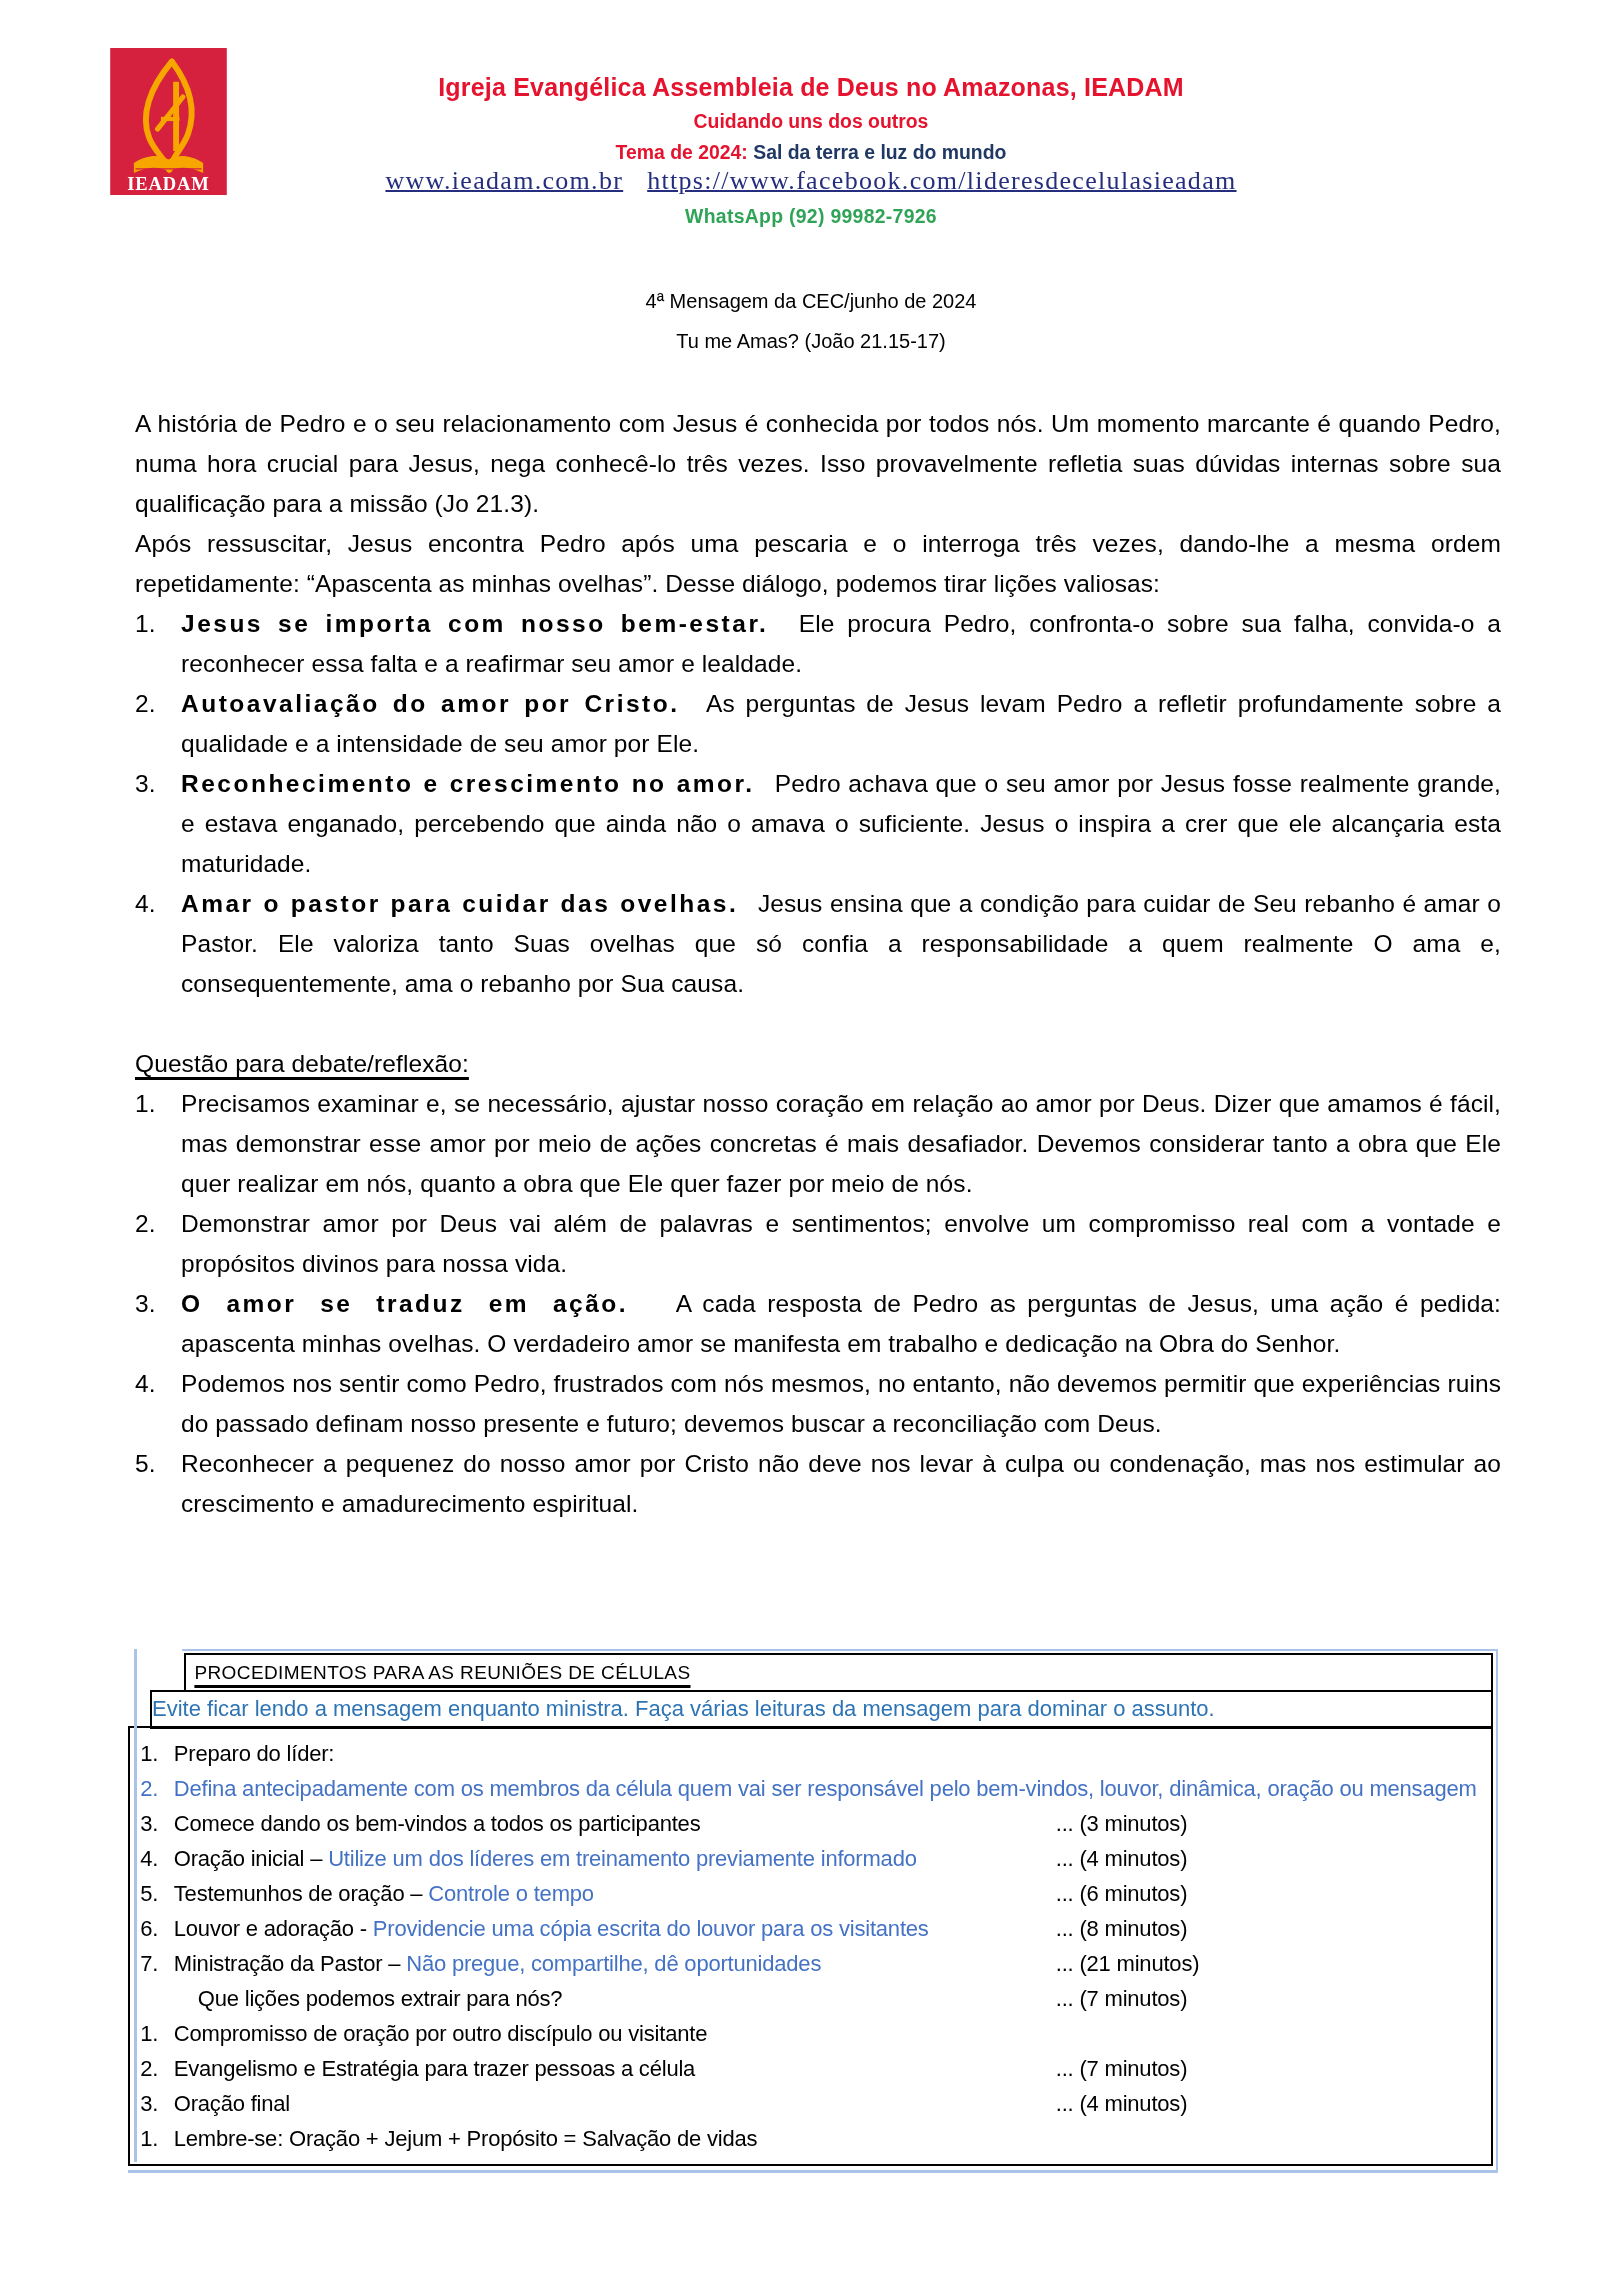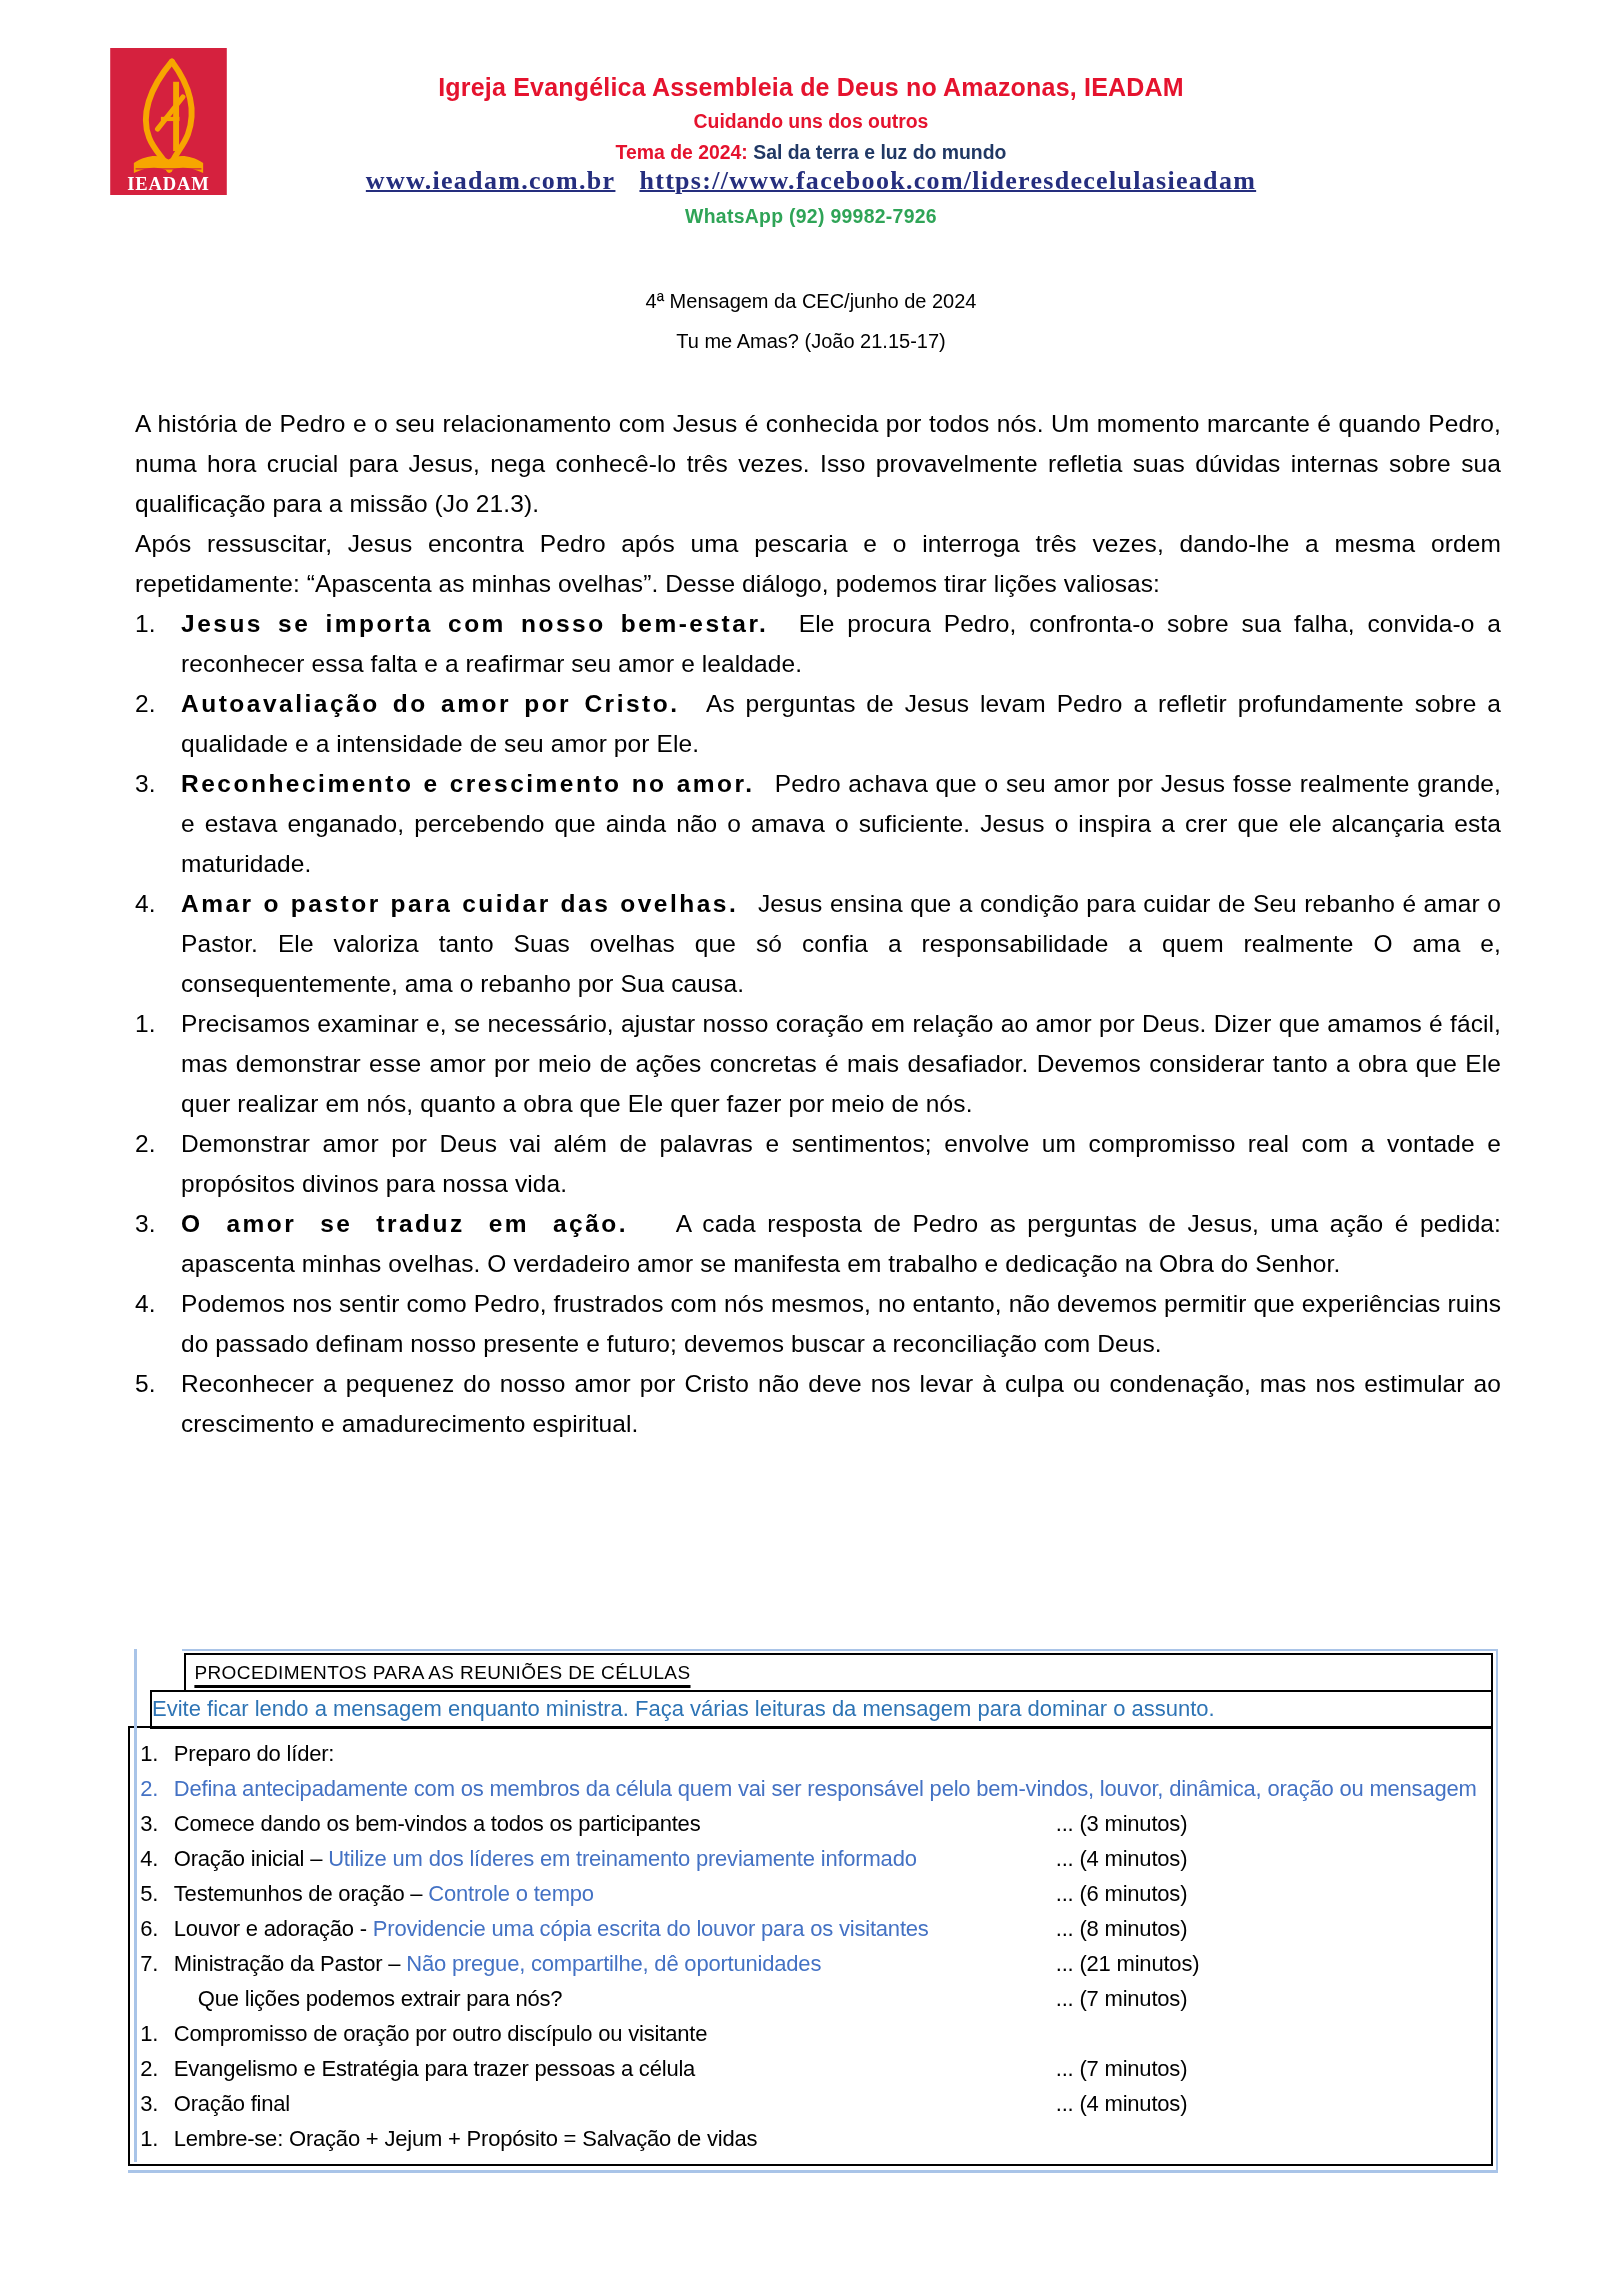--- a/index.html
+++ b/index.html
@@ -6,21 +6,21 @@
   .page{position:relative;width:1622px;height:2295px;background:#fff;margin:0 auto;overflow:hidden;
         font-family:"Liberation Sans",sans-serif;color:#000;}
 
   
   .logo{position:absolute;left:110px;top:48px;width:129px;height:147px;}
   .hline{position:absolute;left:0;width:100%;text-align:center;white-space:nowrap;}
   .h-org{top:73px;font-size:25px;font-weight:bold;color:var(--heading_red);letter-spacing:0.2px;}
   .h-motto{top:110px;font-size:19.4px;font-weight:bold;color:var(--heading_red);}
   .h-theme{top:141px;font-size:19.4px;font-weight:bold;}
   .red{color:var(--heading_red);} .navy{color:var(--navy);margin-top:48px;}
-  .h-links{top:166px;font-family:"Liberation Serif",serif;font-size:26px;letter-spacing:1.3px;font-weight:bold;}
+  .h-links{top:166px;font-family:"Liberation Serif",serif;font-size:26px;letter-spacing:1.3px;}
   .h-links a{color:var(--link_blue);text-decoration:underline;text-decoration-thickness:1.7px;margin:0 12px;}
   .h-wa{top:205px;font-size:19.4px;font-weight:bold;color:var(--green);letter-spacing:0.3px;}
 
   
   .title{position:absolute;top:281px;left:0;width:100%;text-align:center;font-size:20px;line-height:40px;}
 
   
   .main{position:absolute;left:135px;top:404px;width:1366px;font-size:24.5px;line-height:40px;
         text-align:justify;letter-spacing:0.1px;max-height:1242px;overflow:hidden;}
   .para{margin:0;}
@@ -86,20 +86,21 @@
 
   <div class="main">
     <p class="para">A história de Pedro e o seu relacionamento com Jesus é conhecida por todos nós. Um momento marcante é quando Pedro, numa hora crucial para Jesus, nega conhecê-lo três vezes. Isso provavelmente refletia suas dúvidas internas sobre sua qualificação para a missão (Jo 21.3).</p>
     <p class="para">Após ressuscitar, Jesus encontra Pedro após uma pescaria e o interroga três vezes, dando-lhe a mesma ordem repetidamente: “Apascenta as minhas ovelhas”. Desse diálogo, podemos tirar lições valiosas:</p>
     <div id="lessons">
         <div class="li"><span class="num">1.</span><span class="lead">Jesus se importa com nosso bem-estar.&nbsp; </span><span class="rest">Ele procura Pedro, confronta-o sobre sua falha, convida-o a reconhecer essa falta e a reafirmar seu amor e lealdade.</span></div>
         <div class="li"><span class="num">2.</span><span class="lead">Autoavaliação do amor por Cristo.&nbsp; </span><span class="rest">As perguntas de Jesus levam Pedro a refletir profundamente sobre a qualidade e a intensidade de seu amor por Ele.</span></div>
         <div class="li"><span class="num">3.</span><span class="lead">Reconhecimento e crescimento no amor.&nbsp; </span><span class="rest">Pedro achava que o seu amor por Jesus fosse realmente grande, e estava enganado, percebendo que ainda não o amava o suficiente. Jesus o inspira a crer que ele alcançaria esta maturidade.</span></div>
         <div class="li"><span class="num">4.</span><span class="lead">Amar o pastor para cuidar das ovelhas.&nbsp; </span><span class="rest">Jesus ensina que a condição para cuidar de Seu rebanho é amar o Pastor. Ele valoriza tanto Suas ovelhas que só confia a responsabilidade a quem realmente O ama e, consequentemente, ama o rebanho por Sua causa.</span></div>
       </div>
+    <div class="qhead">Questão para debate/reflexão:</div>
     <div id="debate">
         <div class="li"><span class="num">1.</span><span class="lead"></span><span class="rest">Precisamos examinar e, se necessário, ajustar nosso coração em relação ao amor por Deus. Dizer que amamos é fácil, mas demonstrar esse amor por meio de ações concretas é mais desafiador. Devemos considerar tanto a obra que Ele quer realizar em nós, quanto a obra que Ele quer fazer por meio de nós.</span></div>
         <div class="li"><span class="num">2.</span><span class="lead"></span><span class="rest">Demonstrar amor por Deus vai além de palavras e sentimentos; envolve um compromisso real com a vontade e propósitos divinos para nossa vida.</span></div>
         <div class="li"><span class="num">3.</span><span class="lead wide">O amor se traduz em ação.&nbsp; </span><span class="rest">A cada resposta de Pedro as perguntas de Jesus, uma ação é pedida: apascenta minhas ovelhas. O verdadeiro amor se manifesta em trabalho e dedicação na Obra do Senhor.</span></div>
         <div class="li"><span class="num">4.</span><span class="lead"></span><span class="rest">Podemos nos sentir como Pedro, frustrados com nós mesmos, no entanto, não devemos permitir que experiências ruins do passado definam nosso presente e futuro; devemos buscar a reconciliação com Deus.</span></div>
         <div class="li"><span class="num">5.</span><span class="lead"></span><span class="rest">Reconhecer a pequenez do nosso amor por Cristo não deve nos levar à culpa ou condenação, mas nos estimular ao crescimento e amadurecimento espiritual.</span></div>
       </div>
   </div>
 
   <div class="ptable">

